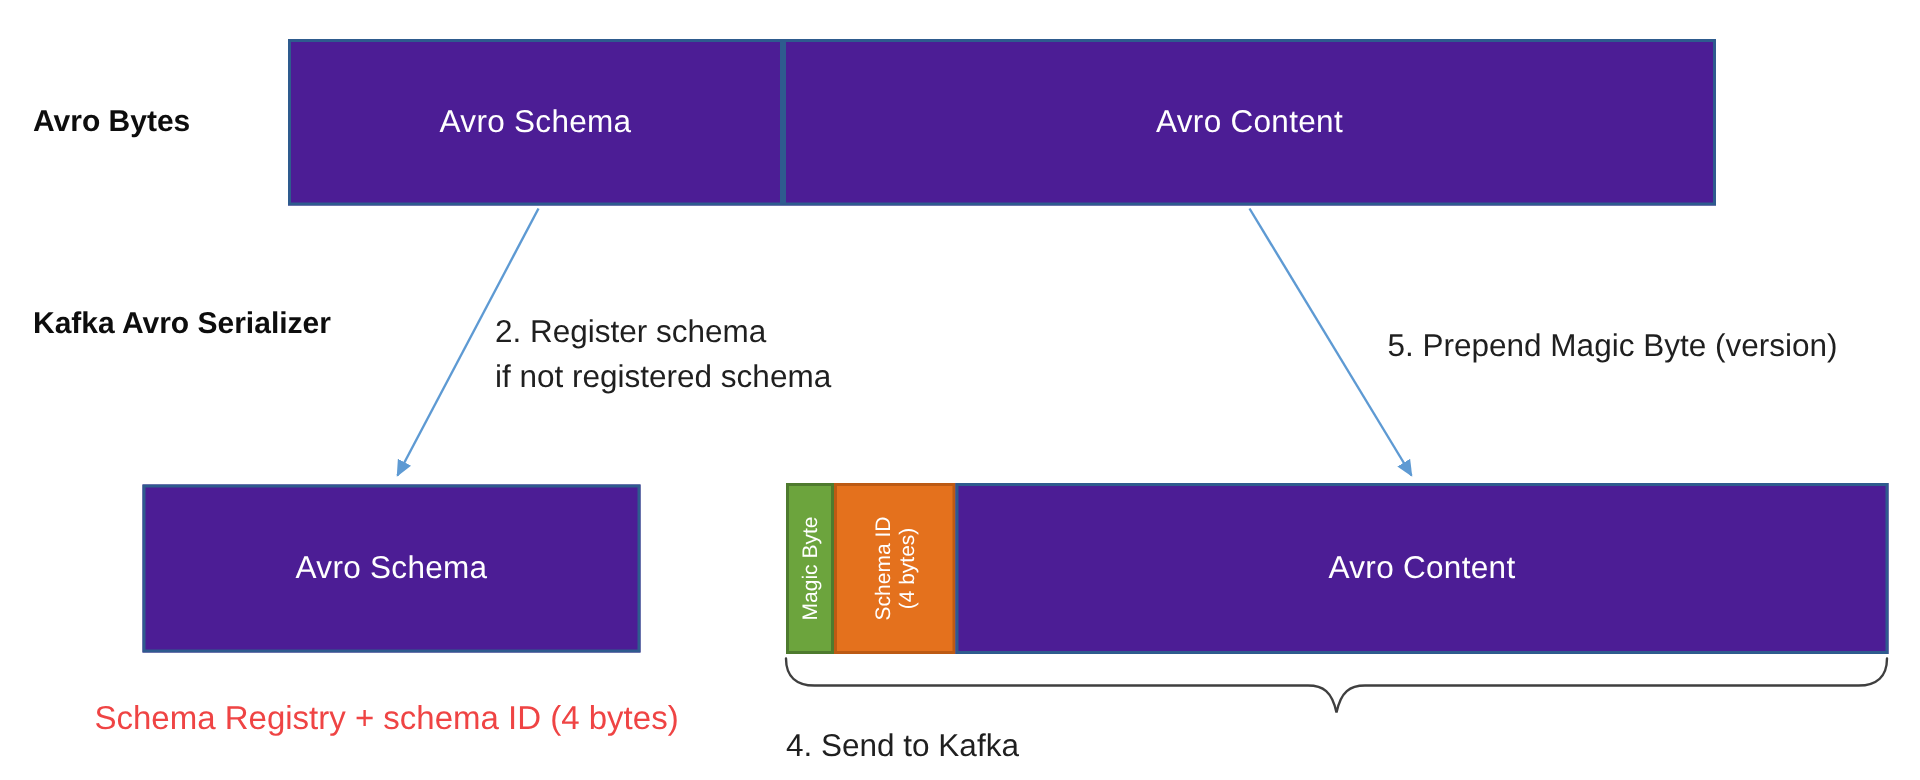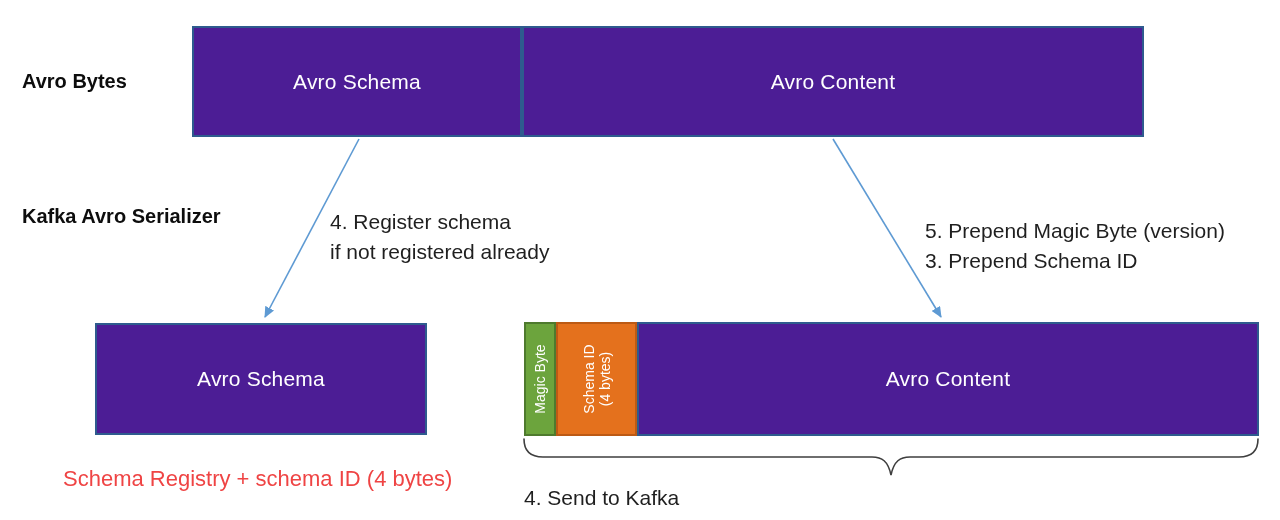--- a/index.html
+++ b/index.html
@@ -61,27 +61,26 @@
     </marker>
   </defs>
   <line x1="359" y1="139" x2="265" y2="317" stroke="#5e9ad3" stroke-width="1.6" marker-end="url(#arrowhead)"></line>
   <line x1="833" y1="139" x2="941" y2="317" stroke="#5e9ad3" stroke-width="1.6" marker-end="url(#arrowhead)"></line>
   <path d="M 524 439 C 524 451 531 457 543 457 L 872 457
            C 882 457 888 461 891 475 C 894 461 900 457 910 457
            L 1239 457 C 1251 457 1258 451 1258 439" fill="none" stroke="#3f3f3f" stroke-width="1.6" stroke-linecap="round"></path>
 </svg>
 
 <div class="abs step-text" style="left:330px;top:207px;">
-  <div>4. Register schema</div>
-  <div>if not registered already</div>
+  <div>2. Register schema</div>
+  <div>if not registered schema</div>
 </div>
 
 <div class="abs step-text" style="left:925px;top:216px;">
   <div>5. Prepend Magic Byte (version)</div>
-  <div>3. Prepend Schema ID</div>
 </div>
 
 <div class="bar" style="left:95px;top:323px;width:332px;height:112px;">
   <div class="seg seg-blue" style="width:332px;">
     <span class="seg-label">Avro Schema</span>
   </div>
 </div>
 
 <div class="abs caption" style="left:63px;top:466px;">Schema Registry + schema ID (4 bytes)</div>
 

